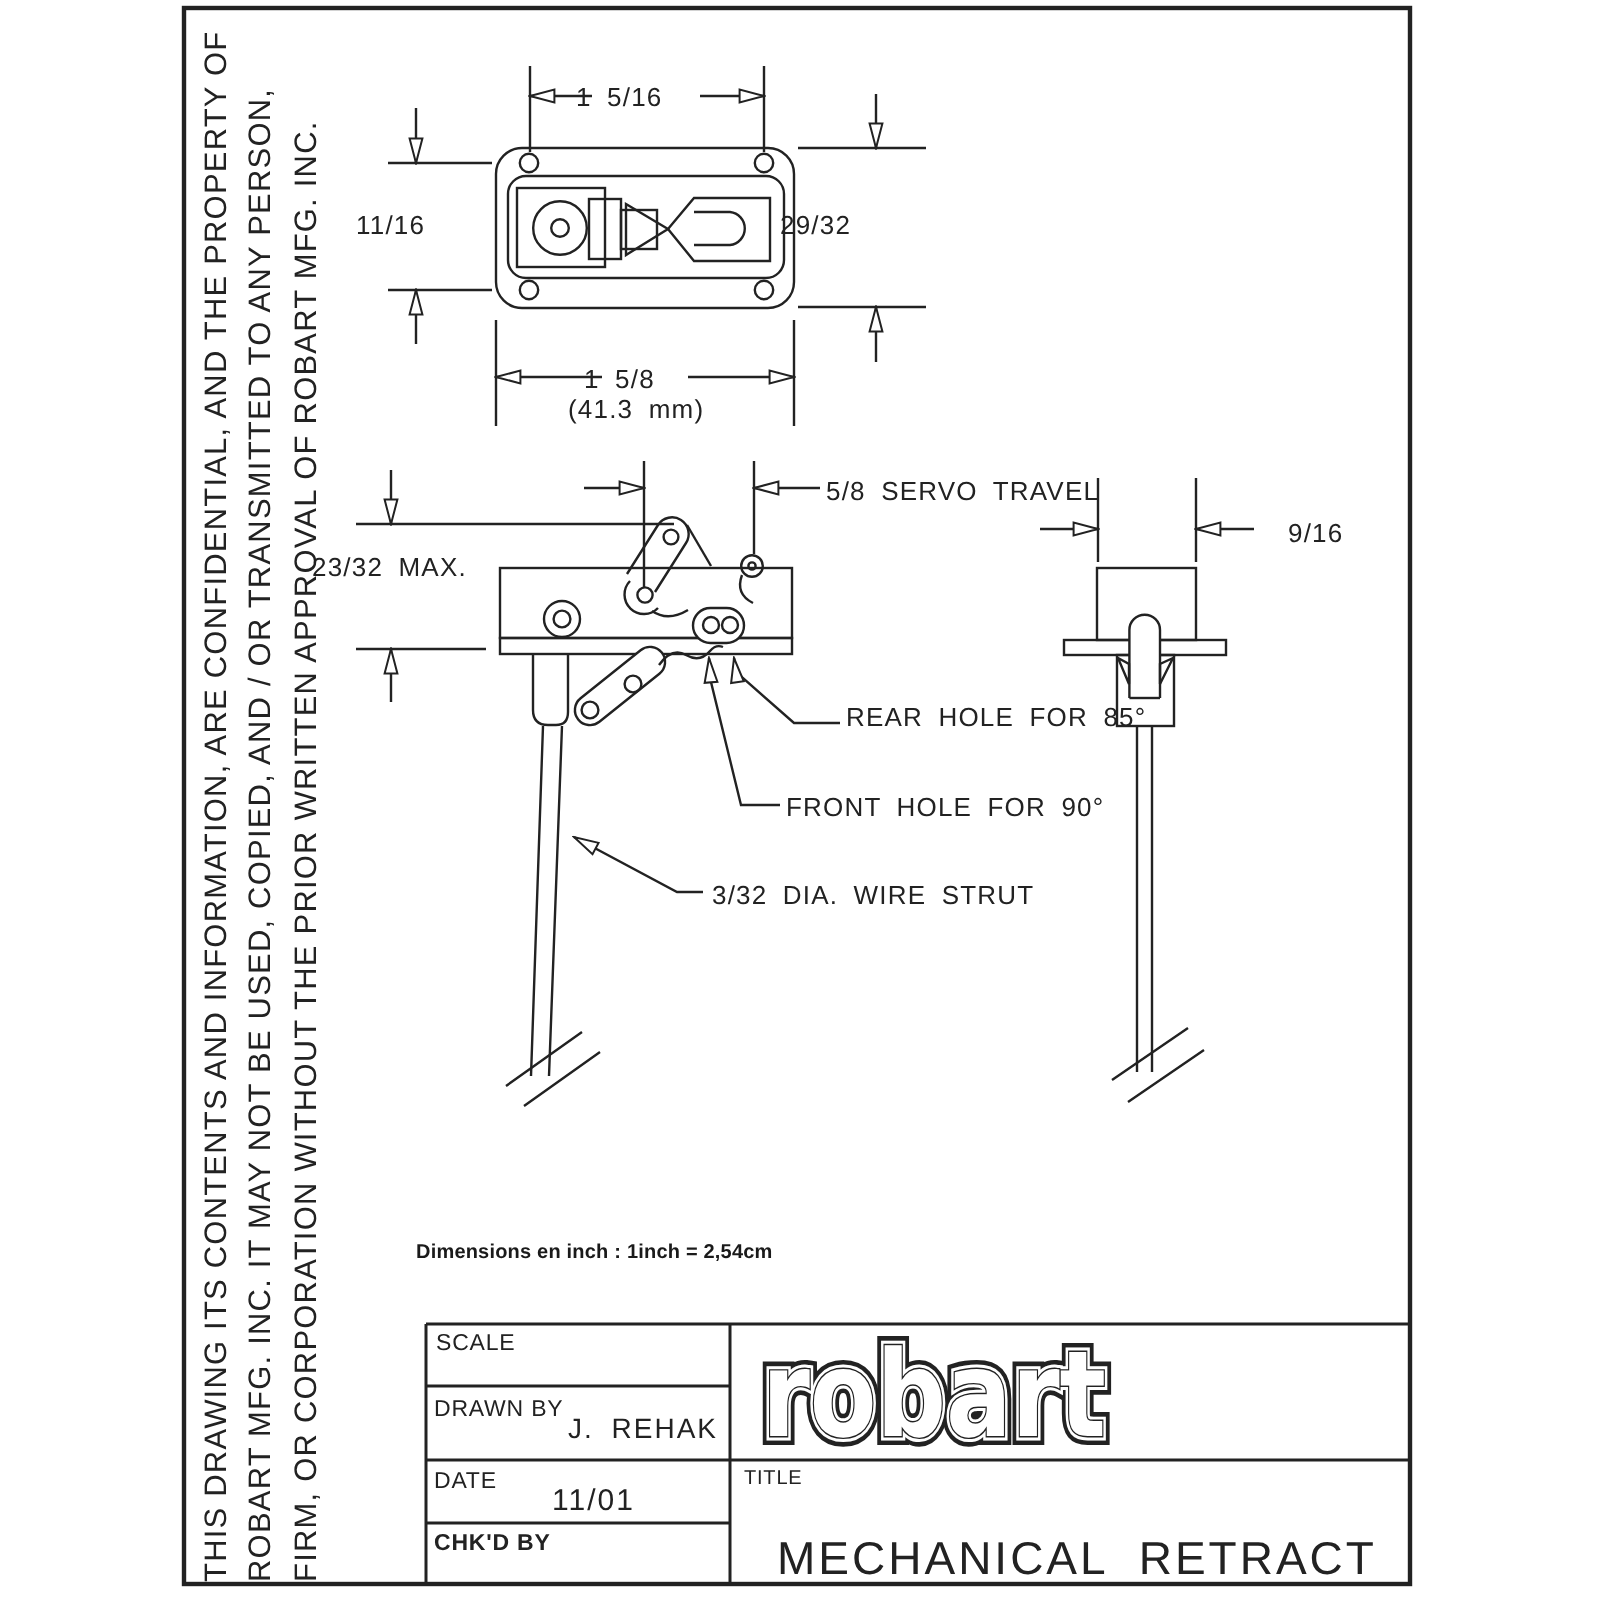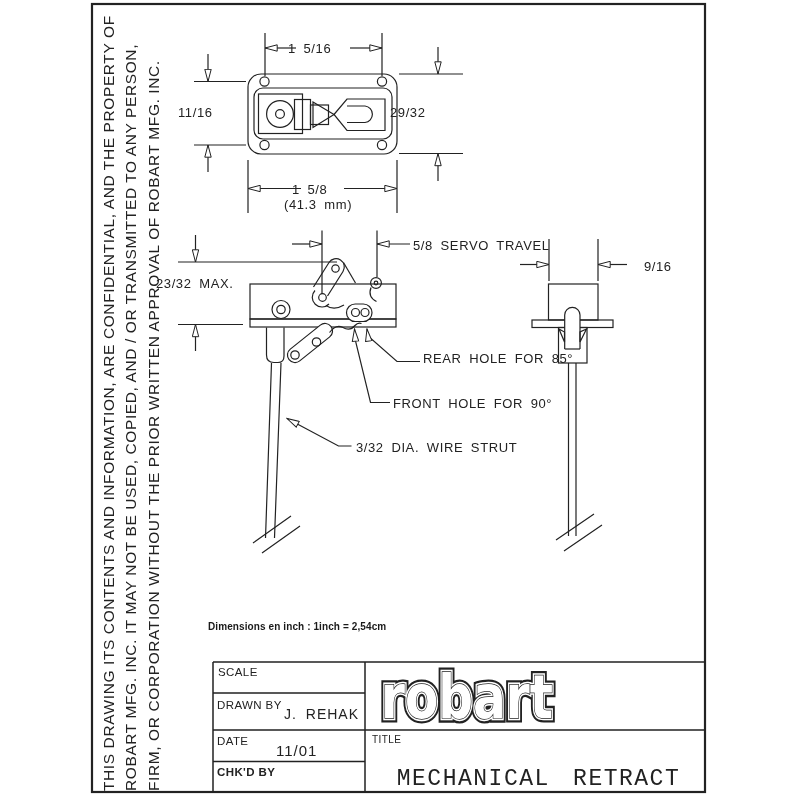--- a/index.html
+++ b/index.html
@@ -166,15 +166,15 @@
 
   <div class="note">Dimensions en inch : 1inch = 2,54cm</div>
 
   <div class="tb tb-small" style="left:218px;top:666px;text-align:right;">SCALE</div>
   <div class="tb tb-small" style="left:217px;top:699px;">DRAWN BY</div>
   <div class="tb tb-value" style="left:284px;top:706px;">J. REHAK</div>
   <div class="tb tb-small" style="left:217px;top:735px;">DATE</div>
   <div class="tb tb-value" style="left:276px;top:742px;font-size:15px;">11/01</div>
   <div class="tb tb-small" style="left:217px;top:766px;font-weight:bold;">CHK'D BY</div>
   <div class="tb tb-title-label" style="left:372px;top:734px;">TITLE</div>
-  <div class="tb tb-title" style="left:368px;top:766px;font-family:Liberation Mono, monospace;">MECHANICAL RETRACT</div>
+  <div class="tb tb-title" style="left:368px;top:766px;">MECHANICAL RETRACT</div>
 
 </div>
 
 </body></html>

